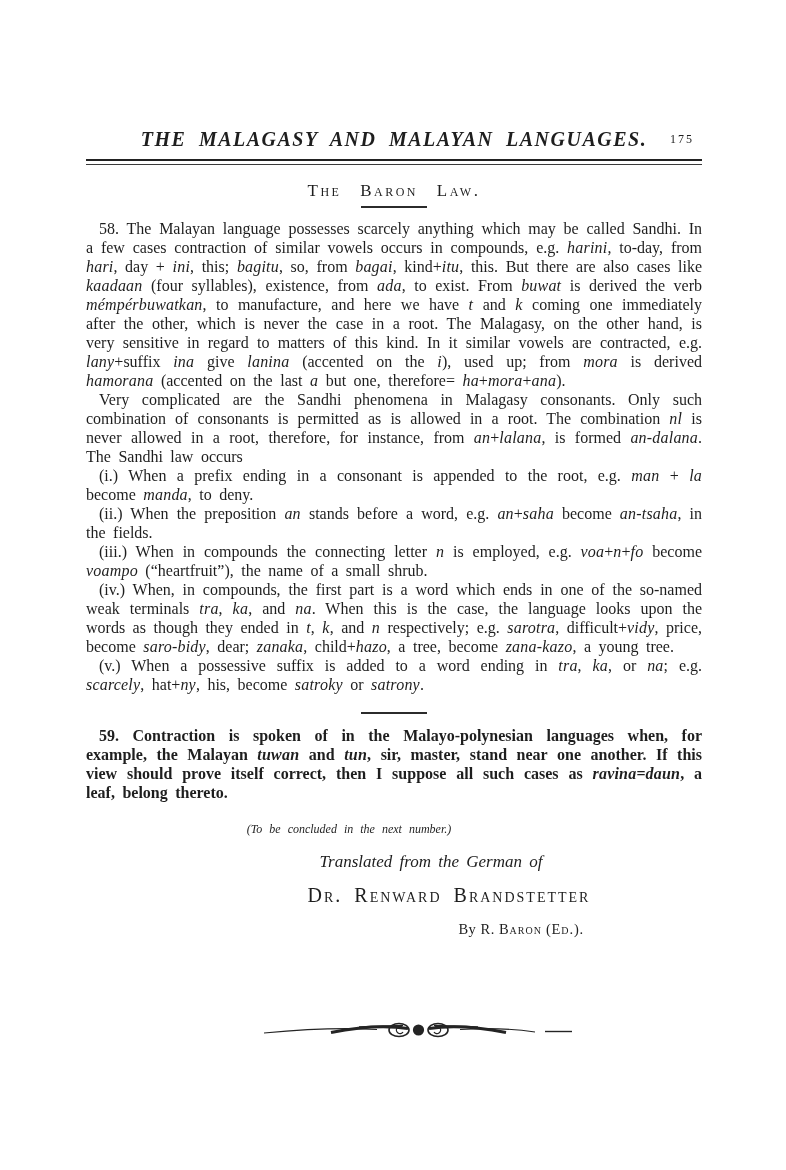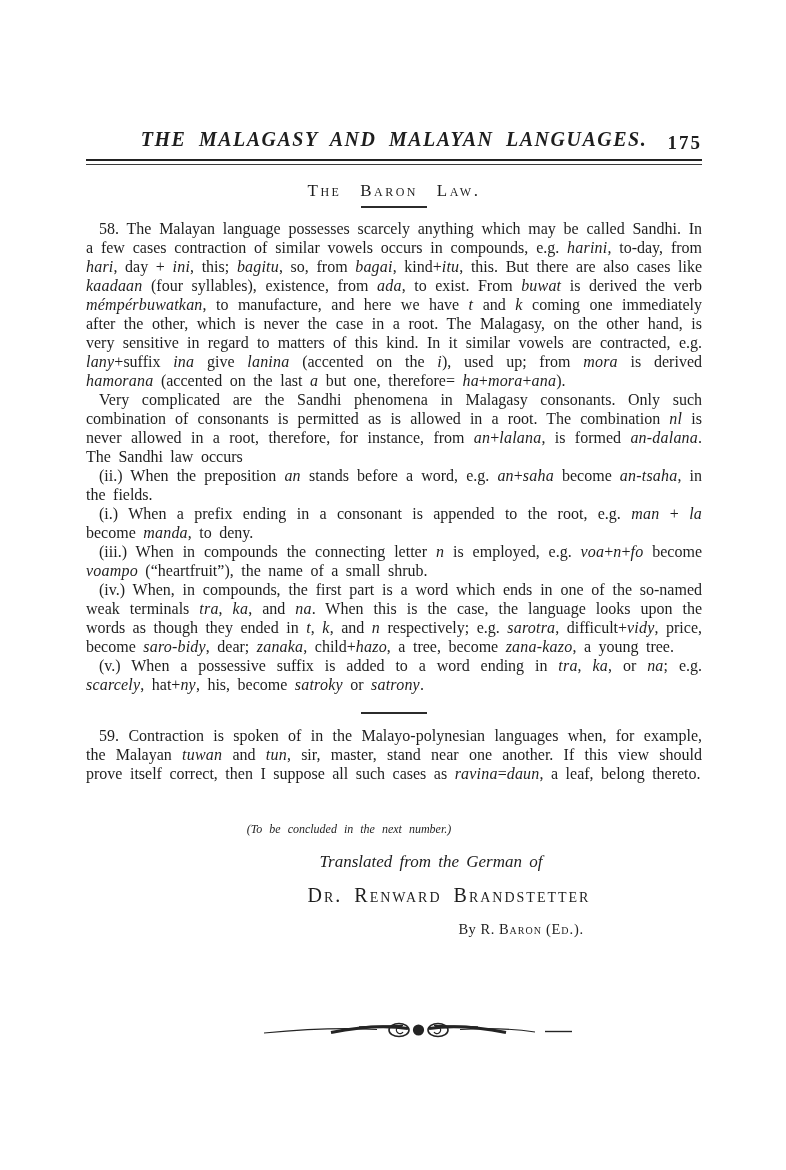--- a/index.html
+++ b/index.html
@@ -18,22 +18,22 @@
   .running-title{
     text-align:center;
     font-style:italic;
     font-weight:600;
     font-size:20px;
     letter-spacing:1.5px;
     word-spacing:6px;
     white-space:nowrap;
   }
   .page-number{
-    position:absolute;right:0;top:4px;
-    font-size:19px;letter-spacing:2px;font-weight:700;
+    position:absolute;right:8px;top:4px;
+    font-size:12px;letter-spacing:2px;font-weight:400;
   }
   .header-rule{
     margin-top:3px;height:3px;
     border-top:2px solid #222;
     border-bottom:1px solid #3a3a3a;
   }
   .center-heading{
     margin-top:16px;
     text-align:center;
     font-variant:small-caps;
@@ -46,21 +46,21 @@
   }
   .body-text{margin-top:11px;font-size:16px;line-height:19px;}
   .para{
     text-align:justify;
     text-indent:13px;
     word-spacing:3.5px;
     margin:0;
   }
   .para i{letter-spacing:0.2px;}
   .contraction-block{margin-top:18px;}
-  .para-59{margin-top:12px;}
+  .para-59{margin-top:12px;font-weight:bold;}
   .footer-line{
     position:absolute;left:86px;width:616px;
     text-align:center;font-size:12px;
   }
   .concluded{top:822px;font-style:italic;transform:translateX(-45px);word-spacing:4px;}
   .translated{top:852px;font-style:italic;transform:translateX(37px);font-size:17px;word-spacing:3px;}
   .author{top:884px;font-variant:small-caps;letter-spacing:2px;word-spacing:5px;transform:translateX(55px);font-size:20px;}
   .editor{top:921px;font-size:14.5px;letter-spacing:0.5px;transform:translateX(127px);}
   .sc{font-variant:small-caps;letter-spacing:1px;}
   .ornament{
@@ -80,22 +80,22 @@
       <div class="page-number">175</div>
     </div>
     <div class="header-rule"></div>
 
     <div class="center-heading">The Baron Law.</div>
     <div class="heading-rule"></div>
 
     <div class="body-text">
       <p class="para"><span>58.  The Malayan language possesses scarcely anything which may be called Sandhi.  In a few cases contraction of similar vowels occurs in compounds, e.g. </span><i>harini</i><span>, to-day, from </span><i>hari</i><span>, day + </span><i>ini</i><span>, this; </span><i>bagitu</i><span>, so, from </span><i>bagai</i><span>, kind+</span><i>itu</i><span>, this.  But there are also cases like </span><i>kaadaan</i><span> (four syllables), existence, from </span><i>ada</i><span>, to exist.  From </span><i>buwat</i><span> is derived the verb </span><i>mémpérbuwatkan</i><span>, to manufacture, and here we have </span><i>t</i><span> and </span><i>k</i><span> coming one immediately after the other, which is never the case in a root.  The Malagasy, on the other hand, is very sensitive in regard to matters of this kind.  In it similar vowels are contracted, e.g. </span><i>lany</i><span>+suffix </span><i>ina</i><span> give </span><i>lanina</i><span> (accented on the </span><i>i</i><span>), used up; from </span><i>mora</i><span> is derived </span><i>hamorana</i><span> (accented on the last </span><i>a</i><span> but one, therefore= </span><i>ha</i><span>+</span><i>mora</i><span>+</span><i>ana</i><span>).</span></p>
       <p class="para"><span>Very complicated are the Sandhi phenomena in Malagasy consonants. Only such combination of consonants is permitted as is allowed in a root. The combination </span><i>nl</i><span> is never allowed in a root, therefore, for instance, from </span><i>an</i><span>+</span><i>lalana</i><span>, is formed </span><i>an-dalana</i><span>.  The Sandhi law occurs</span></p>
+      <p class="para"><span>(i.)  When a prefix ending in a consonant is appended to the root, e.g. </span><i>man</i><span> + </span><i>la</i><span> become </span><i>manda</i><span>, to deny.</span></p>
       <p class="para"><span>(ii.)  When the preposition </span><i>an</i><span> stands before a word, e.g. </span><i>an</i><span>+</span><i>saha</i><span> become </span><i>an-tsaha</i><span>, in the fields.</span></p>
-      <p class="para"><span>(i.)  When a prefix ending in a consonant is appended to the root, e.g. </span><i>man</i><span> + </span><i>la</i><span> become </span><i>manda</i><span>, to deny.</span></p>
       <p class="para"><span>(iii.)  When in compounds the connecting letter </span><i>n</i><span> is employed, e.g. </span><i>voa</i><span>+</span><i>n</i><span>+</span><i>fo</i><span> become </span><i>voampo</i><span> (“heartfruit”), the name of a small shrub.</span></p>
       <p class="para"><span>(iv.)  When, in compounds, the first part is a word which ends in one of the so-named weak terminals </span><i>tra</i><span>, </span><i>ka</i><span>, and </span><i>na</i><span>.  When this is the case, the language looks upon the words as though they ended in </span><i>t</i><span>, </span><i>k</i><span>, and </span><i>n</i><span> respectively; e.g. </span><i>sarotra</i><span>, difficult+</span><i>vidy</i><span>, price, become </span><i>saro-bidy</i><span>, dear; </span><i>zanaka</i><span>, child+</span><i>hazo</i><span>, a tree, become </span><i>zana-kazo</i><span>, a young tree.</span></p>
       <p class="para"><span>(v.)  When a possessive suffix is added to a word ending in </span><i>tra</i><span>, </span><i>ka</i><span>, or </span><i>na</i><span>; e.g. </span><i>scarcely</i><span>, hat+</span><i>ny</i><span>, his, become </span><i>satroky</i><span> or </span><i>satrony</i><span>.</span></p>
     </div>
 
     <div class="contraction-block">
       <div class="heading-rule"></div>
       <div class="body-text para-59">
         <p class="para"><span>59.  Contraction is spoken of in the Malayo-polynesian languages when, for example, the Malayan </span><i>tuwan</i><span> and </span><i>tun</i><span>, sir, master, stand near one another.  If this view should prove itself correct, then I suppose all such cases as </span><i>ravina</i><span>=</span><i>daun</i><span>, a leaf, belong thereto.</span></p>
       </div>

